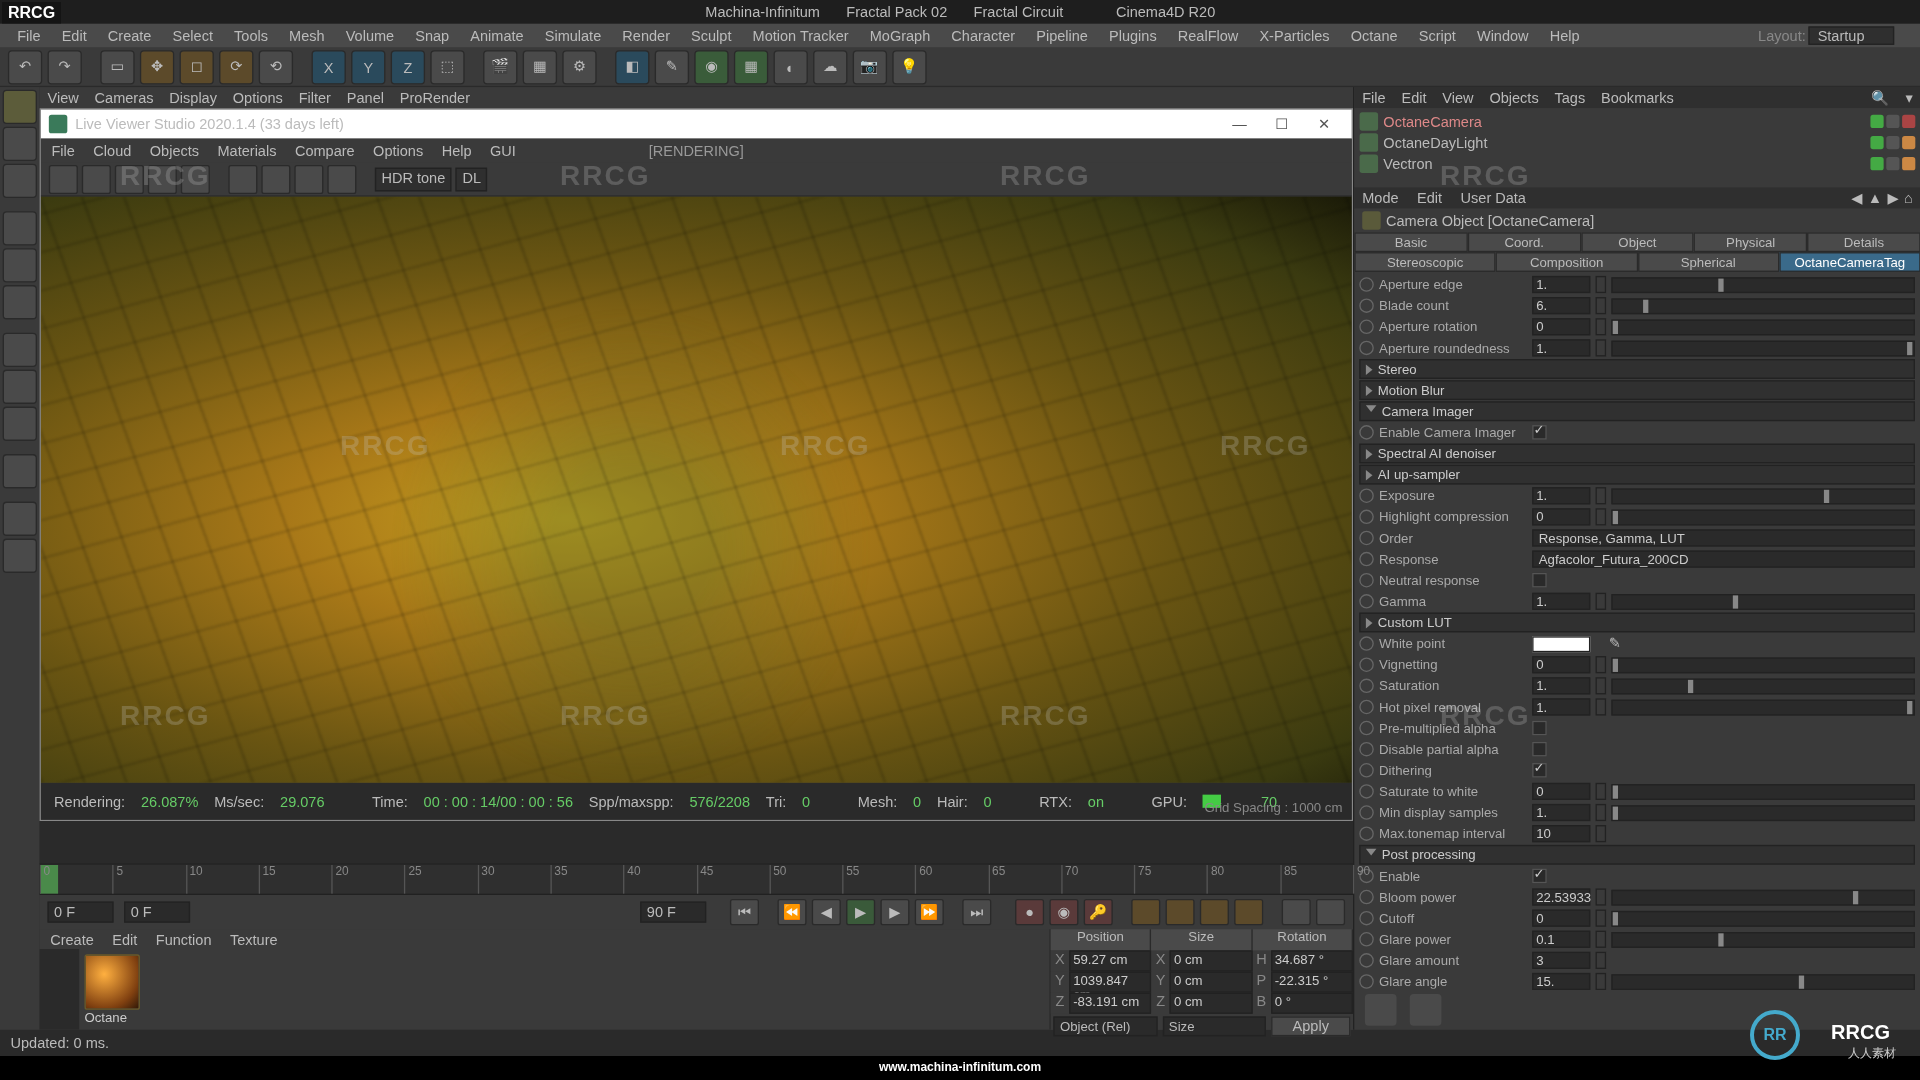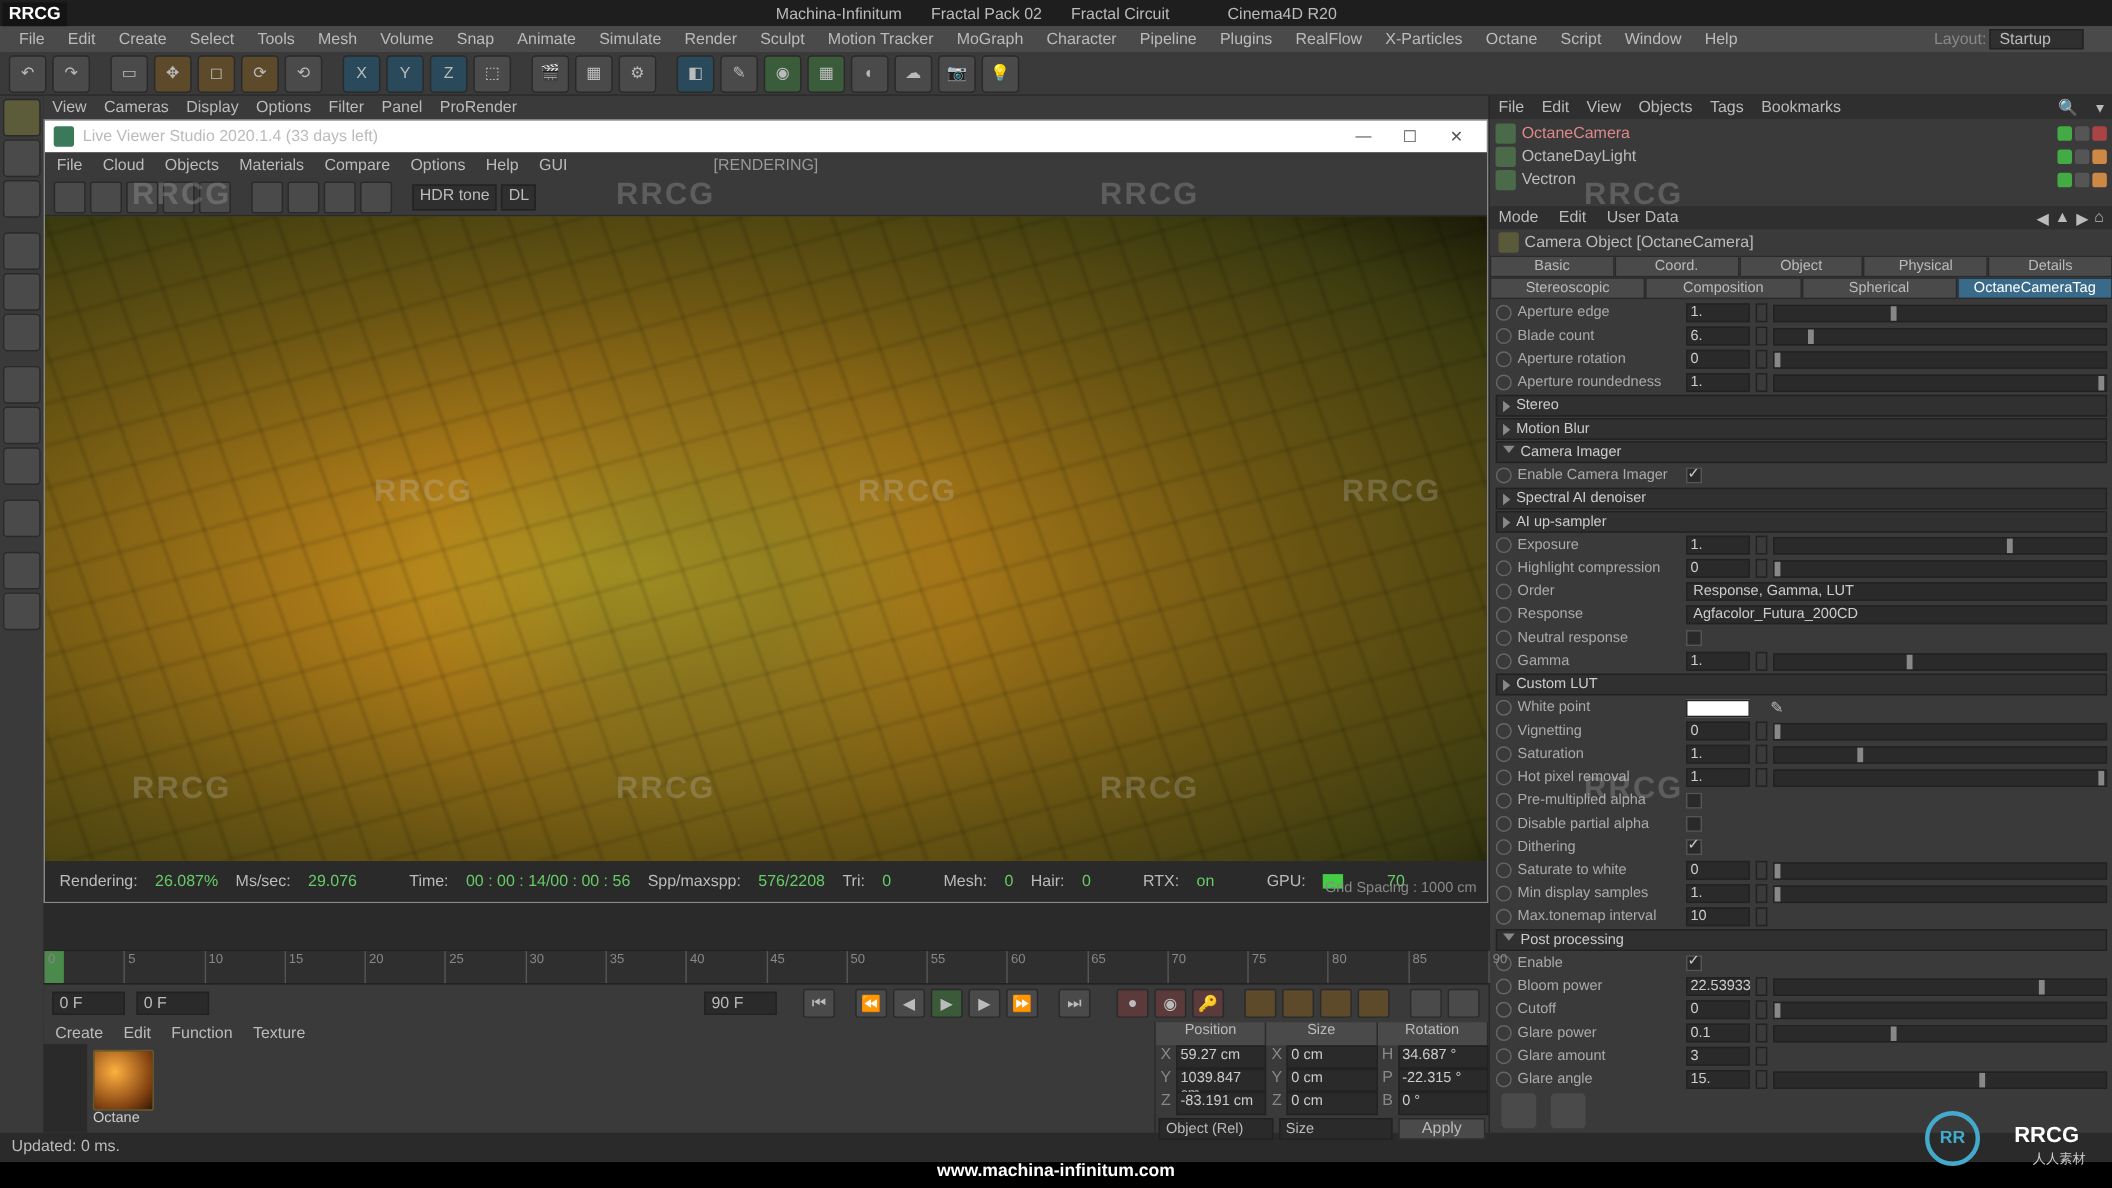--- a/index.html
+++ b/index.html
@@ -115,21 +115,21 @@
 .asection { display:flex; align-items:center; height:15px; background:#303030; border:1px solid #222; padding:0 4px; margin:1px 0; cursor:pointer; }
 .asection .tri { width:0; height:0; border-left:5px solid #888; border-top:4px solid transparent; border-bottom:4px solid transparent; margin-right:4px; }
 .asection .tri.open { border-left:4px solid transparent; border-right:4px solid transparent; border-top:5px solid #888; }
 .asection .slbl { font-size:10px; color:#ccc; }
 .help-row { height:30px; display:flex; align-items:center; padding:0 8px; gap:10px; }
 .help-ico { width:24px; height:24px; background:#4a4a4a; border-radius:3px; }
 
 .statusbar { height:20px; background:#2a2a2a; display:flex; align-items:center; padding:0 8px; font-size:10px; color:#888; }
 
 .watermark { position:absolute; color:rgba(200,200,200,.25); font-size:28px; font-weight:bold; pointer-events:none; letter-spacing:2px; }
-.footer-url { position:absolute; bottom:6px; left:50%; transform:translateX(-50%); color:#fff; font-size:16px; font-weight:600; }
+.footer-url { position:absolute; bottom:6px; left:50%; transform:translateX(-50%); color:#fff; font-size:12px; font-weight:600; }
 .logo-rrcg { position:absolute; color:#fff; font-weight:bold; background:rgba(0,0,0,.3); padding:2px 6px; }
 .logo-circle { position:absolute; width:50px; height:50px; border:4px solid #4ac; border-radius:50%; display:flex; align-items:center; justify-content:center; color:#4ac; font-weight:bold; font-size:16px; }
 </style>
 </head>
 <body>
 
 <div class="wrap" style="transform:scale(1.32);transform-origin:top left;">
 <div class="titlebar">
   <span>Machina-Infinitum</span><span>Fractal Pack 02</span><span>Fractal Circuit</span><span>Cinema4D  R20</span>
 </div>

